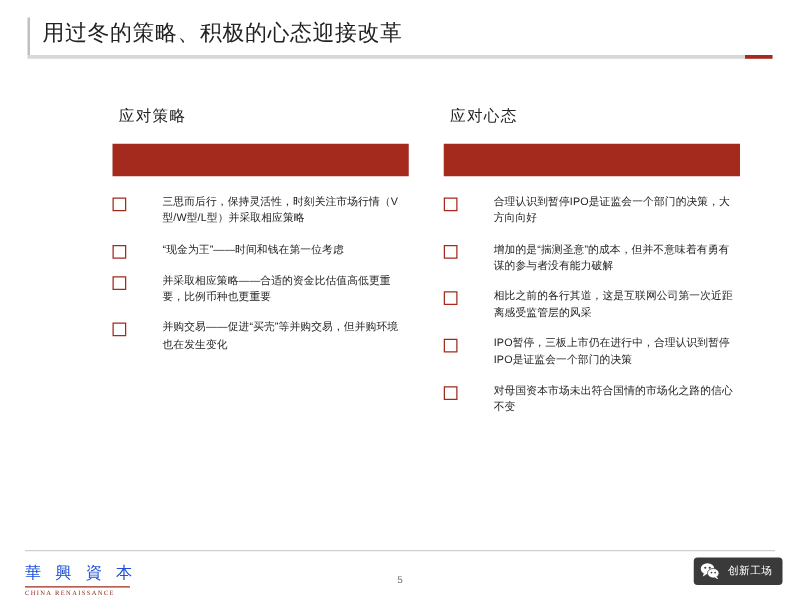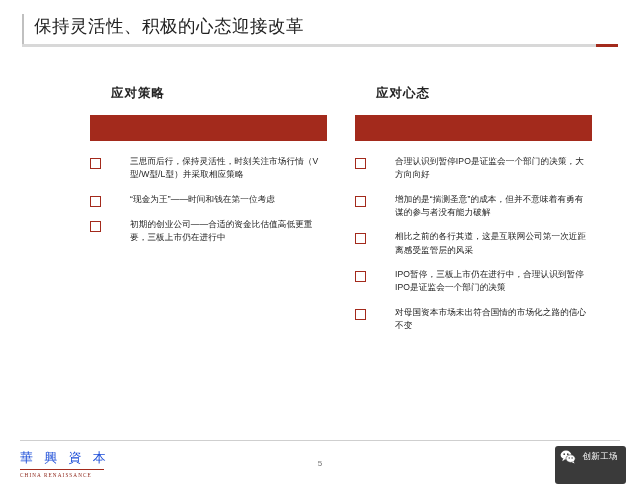--- a/index.html
+++ b/index.html
@@ -62,22 +62,22 @@
     position: absolute;
     top: 85px;
     width: 237px;
   }
   .col-left  { left: 90px; }
   .col-right { left: 355px; }
 
   .col-heading {
     font-size: 12.5px;
     color: #222222;
-    font-weight: bold;
-    margin: 0 0 13px 21px;
+    font-weight: normal;
+    margin: 0 0 13px 5px;
     letter-spacing: 1px;
   }
   .col-bar {
     height: 26px;
     background: #a32a1c;
     width: 100%;
   }
 
   .bullets {
     margin-top: 14px;
@@ -151,60 +151,64 @@
 
   
   .wechat {
     position: absolute;
     right: 14px;
     top: 446px;
     display: flex;
     align-items: center;
     background: #3a3a3a;
     border-radius: 3px;
-    padding: 4px 8px 20px 5px;
+    padding: 4px 8px 4px 5px;
   }
   .wechat-icon {
     width: 16px;
     height: 14px;
     margin-right: 6px;
     position: relative;
   }
   .wechat-label {
     color: #ffffff;
     font-size: 8.5px;
     letter-spacing: 0.4px;
     white-space: nowrap;
   }
 </style>
 </head>
 <body>
 
 <div class="slide">
 
   <div class="title-tick"></div>
-  <div class="title">保持灵活性、积极的心态迎接改革</div>
+  <div class="title">用过冬的策略、积极的心态迎接改革</div>
   <div class="title-rule"></div>
   <div class="title-rule-accent"></div>
 
   <div class="col col-left">
     <div class="col-heading">应对策略</div>
     <div class="col-bar"></div>
     <div class="bullets">
       <div class="bullet">
         <span class="checkbox"></span>
         <span class="bullet-text">三思而后行，保持灵活性，时刻关注市场行情（V型/W型/L型）并采取相应策略</span>
       </div>
       <div class="bullet">
         <span class="checkbox"></span>
         <span class="bullet-text">“现金为王”——时间和钱在第一位考虑</span>
       </div>
       <div class="bullet">
         <span class="checkbox"></span>
-        <span class="bullet-text">初期的创业公司——合适的资金比估值高低更重要，三板上市仍在进行中</span>
+        <span class="bullet-text">并采取相应策略——合适的资金比估值高低更重要，比例币种也更重要</span>
+      </div>
+      <div class="bullet">
+        <span class="checkbox"></span>
+        <span class="bullet-text">并购交易——促进“买壳”等并购交易，但并购环境也在发生变化</span>
       </div>
     </div>
   </div>
 
   <div class="col col-right">
     <div class="col-heading">应对心态</div>
     <div class="col-bar"></div>
     <div class="bullets">
       <div class="bullet">
         <span class="checkbox"></span>

